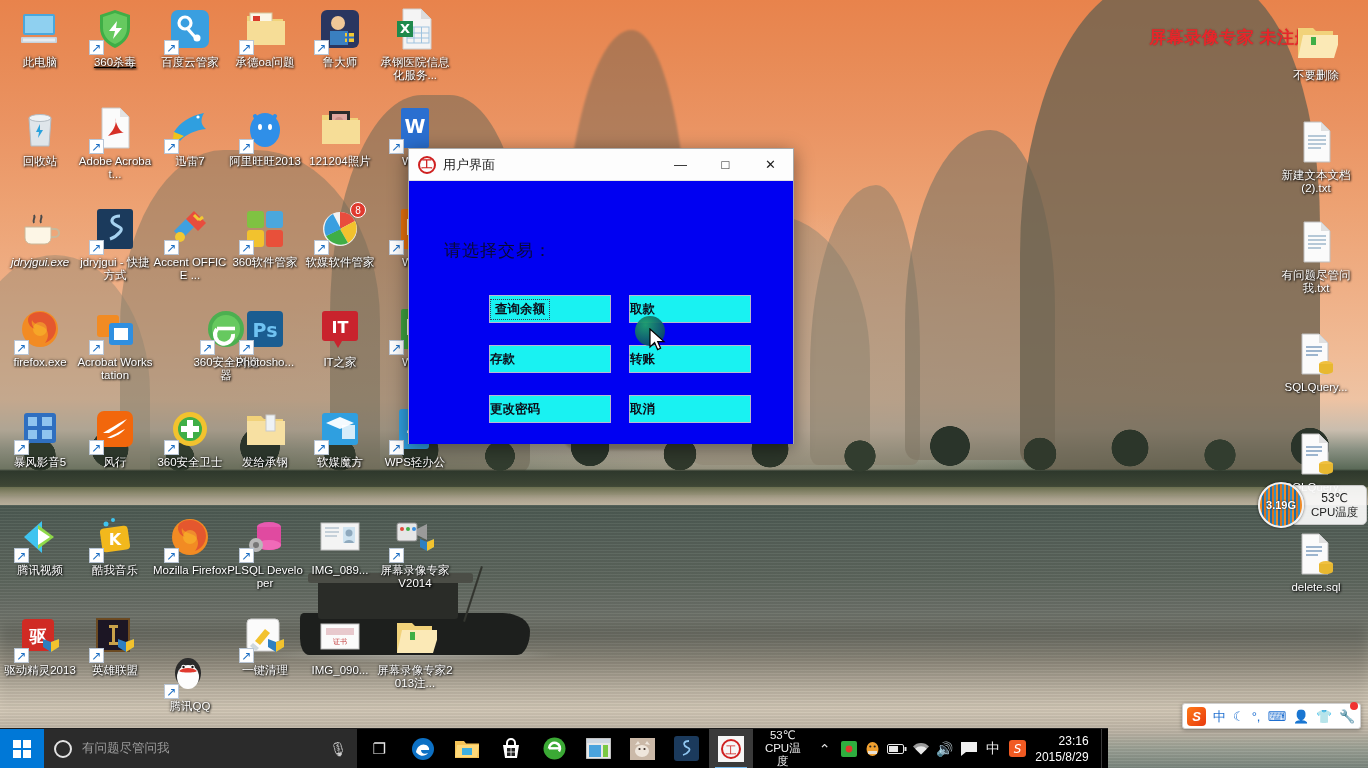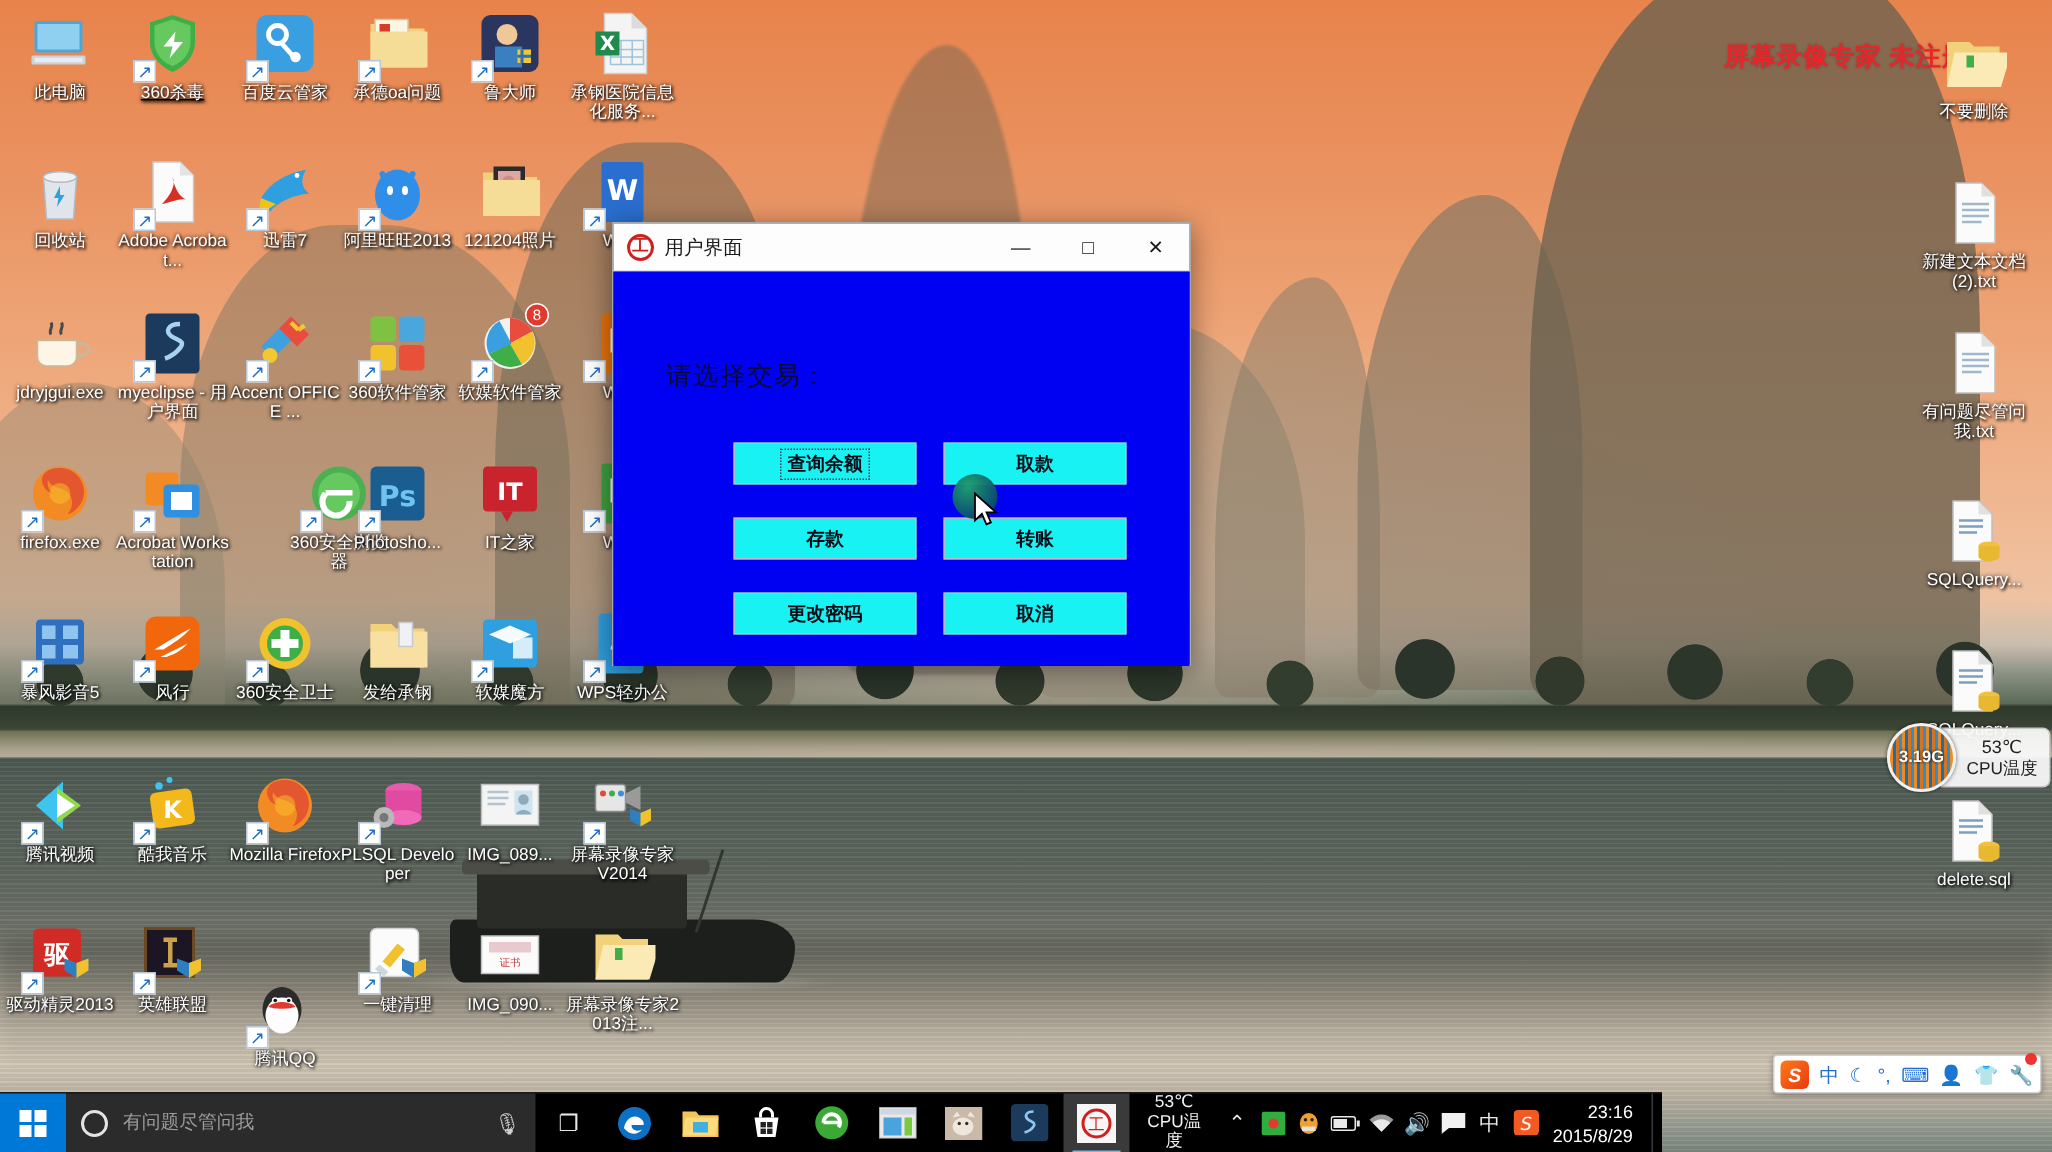--- a/index.html
+++ b/index.html
@@ -166,21 +166,21 @@
     justify-content: center; font-size: 13px; color: #1b1b1b;
   }
   #dialog-body { position: relative; height: 263px; background: #0000f2; }
   #prompt-label {
     position: absolute; left: 35px; top: 58px;
     font-size: 17px; color: #0a0a32; letter-spacing: 1px;
   }
   .btn {
     position: absolute; width: 122px; height: 28px;
     background: #19f2f2; border: 1px solid #b9b9d0;
-    display: flex; align-items: center; justify-content: center;
+    display: flex; align-items: center; 
     font-size: 12.5px; font-weight: bold; color: #0c0c18;
     cursor: pointer;
   }
   .btn .focus-ring {
     border: 1px dotted #3a3a5a; padding: 1px 4px;
   }
   .btn.b1 { left: 80px; top: 114px; }
   .btn.b2 { left: 220px; top: 114px; }
   .btn.b3 { left: 80px; top: 164px; }
   .btn.b4 { left: 220px; top: 164px; }
@@ -418,40 +418,40 @@
       <div class="dicon" style="left: 377px; top: 104px;">
         <div class="glyph">
           <svg width="44" height="44" viewBox="0 0 44 44">
             <rect x="8" y="2" width="28" height="40" rx="2" fill="#2a6fd0"></rect>
             <text x="22" y="27" font-size="19" fill="#fff" text-anchor="middle" font-family="DejaVu Sans" font-weight="bold">W</text>
           </svg>
           <span class="shortcut"></span>
         </div>
         <div class="lbl">WPS</div>
       </div>
-      <div class="dicon" style="left: 2px; top: 205px;">
+      <div class="dicon" style="left: 2px; top: 205px; font-style: italic;">
         <div class="glyph">
           <svg width="44" height="44" viewBox="0 0 44 44">
             <ellipse cx="20" cy="32" rx="13" ry="5" fill="#f4ead4"></ellipse>
             <path d="M7 20h26v11a6 6 0 01-6 6H13a6 6 0 01-6-6z" fill="#fdf6e6" stroke="#c9b89a"></path>
             <path d="M33 22h4a4 4 0 010 8h-4" fill="none" stroke="#c9b89a" stroke-width="2"></path>
             <path d="M16 16c-2-3 2-5 0-8M23 16c-2-3 2-5 0-8" stroke="#4a4a4a" stroke-width="2" fill="none"></path>
           </svg>
         </div>
         <div class="lbl">jdryjgui.exe</div>
       </div>
       <div class="dicon" style="left: 77px; top: 205px;">
         <div class="glyph">
           <svg width="44" height="44" viewBox="0 0 44 44">
             <rect x="4" y="2" width="36" height="40" rx="3" fill="#1b3a5c"></rect>
             <path d="M27 9c-8 0-10 5-6 8s10 3 6 8-10 7-10 7" stroke="#a7d2f0" stroke-width="3" fill="none"></path>
           </svg>
           <span class="shortcut"></span>
         </div>
-        <div class="lbl">myeclipse - 用户界面</div>
+        <div class="lbl">jdryjgui - 快捷方式</div>
       </div>
       <div class="dicon" style="left: 152px; top: 205px;">
         <div class="glyph">
           <svg width="44" height="44" viewBox="0 0 44 44">
             <path d="M6 24l12-12 8 8-12 12z" fill="#3fa0e0"></path>
             <path d="M18 12l8-8 12 12-8 8z" fill="#e84c3d"></path>
             <circle cx="12" cy="30" r="5" fill="#f2c832"></circle>
             <path d="M26 8l5 5M31 13l4-3" stroke="#f2c832" stroke-width="3"></path>
           </svg>
           <span class="shortcut"></span>

